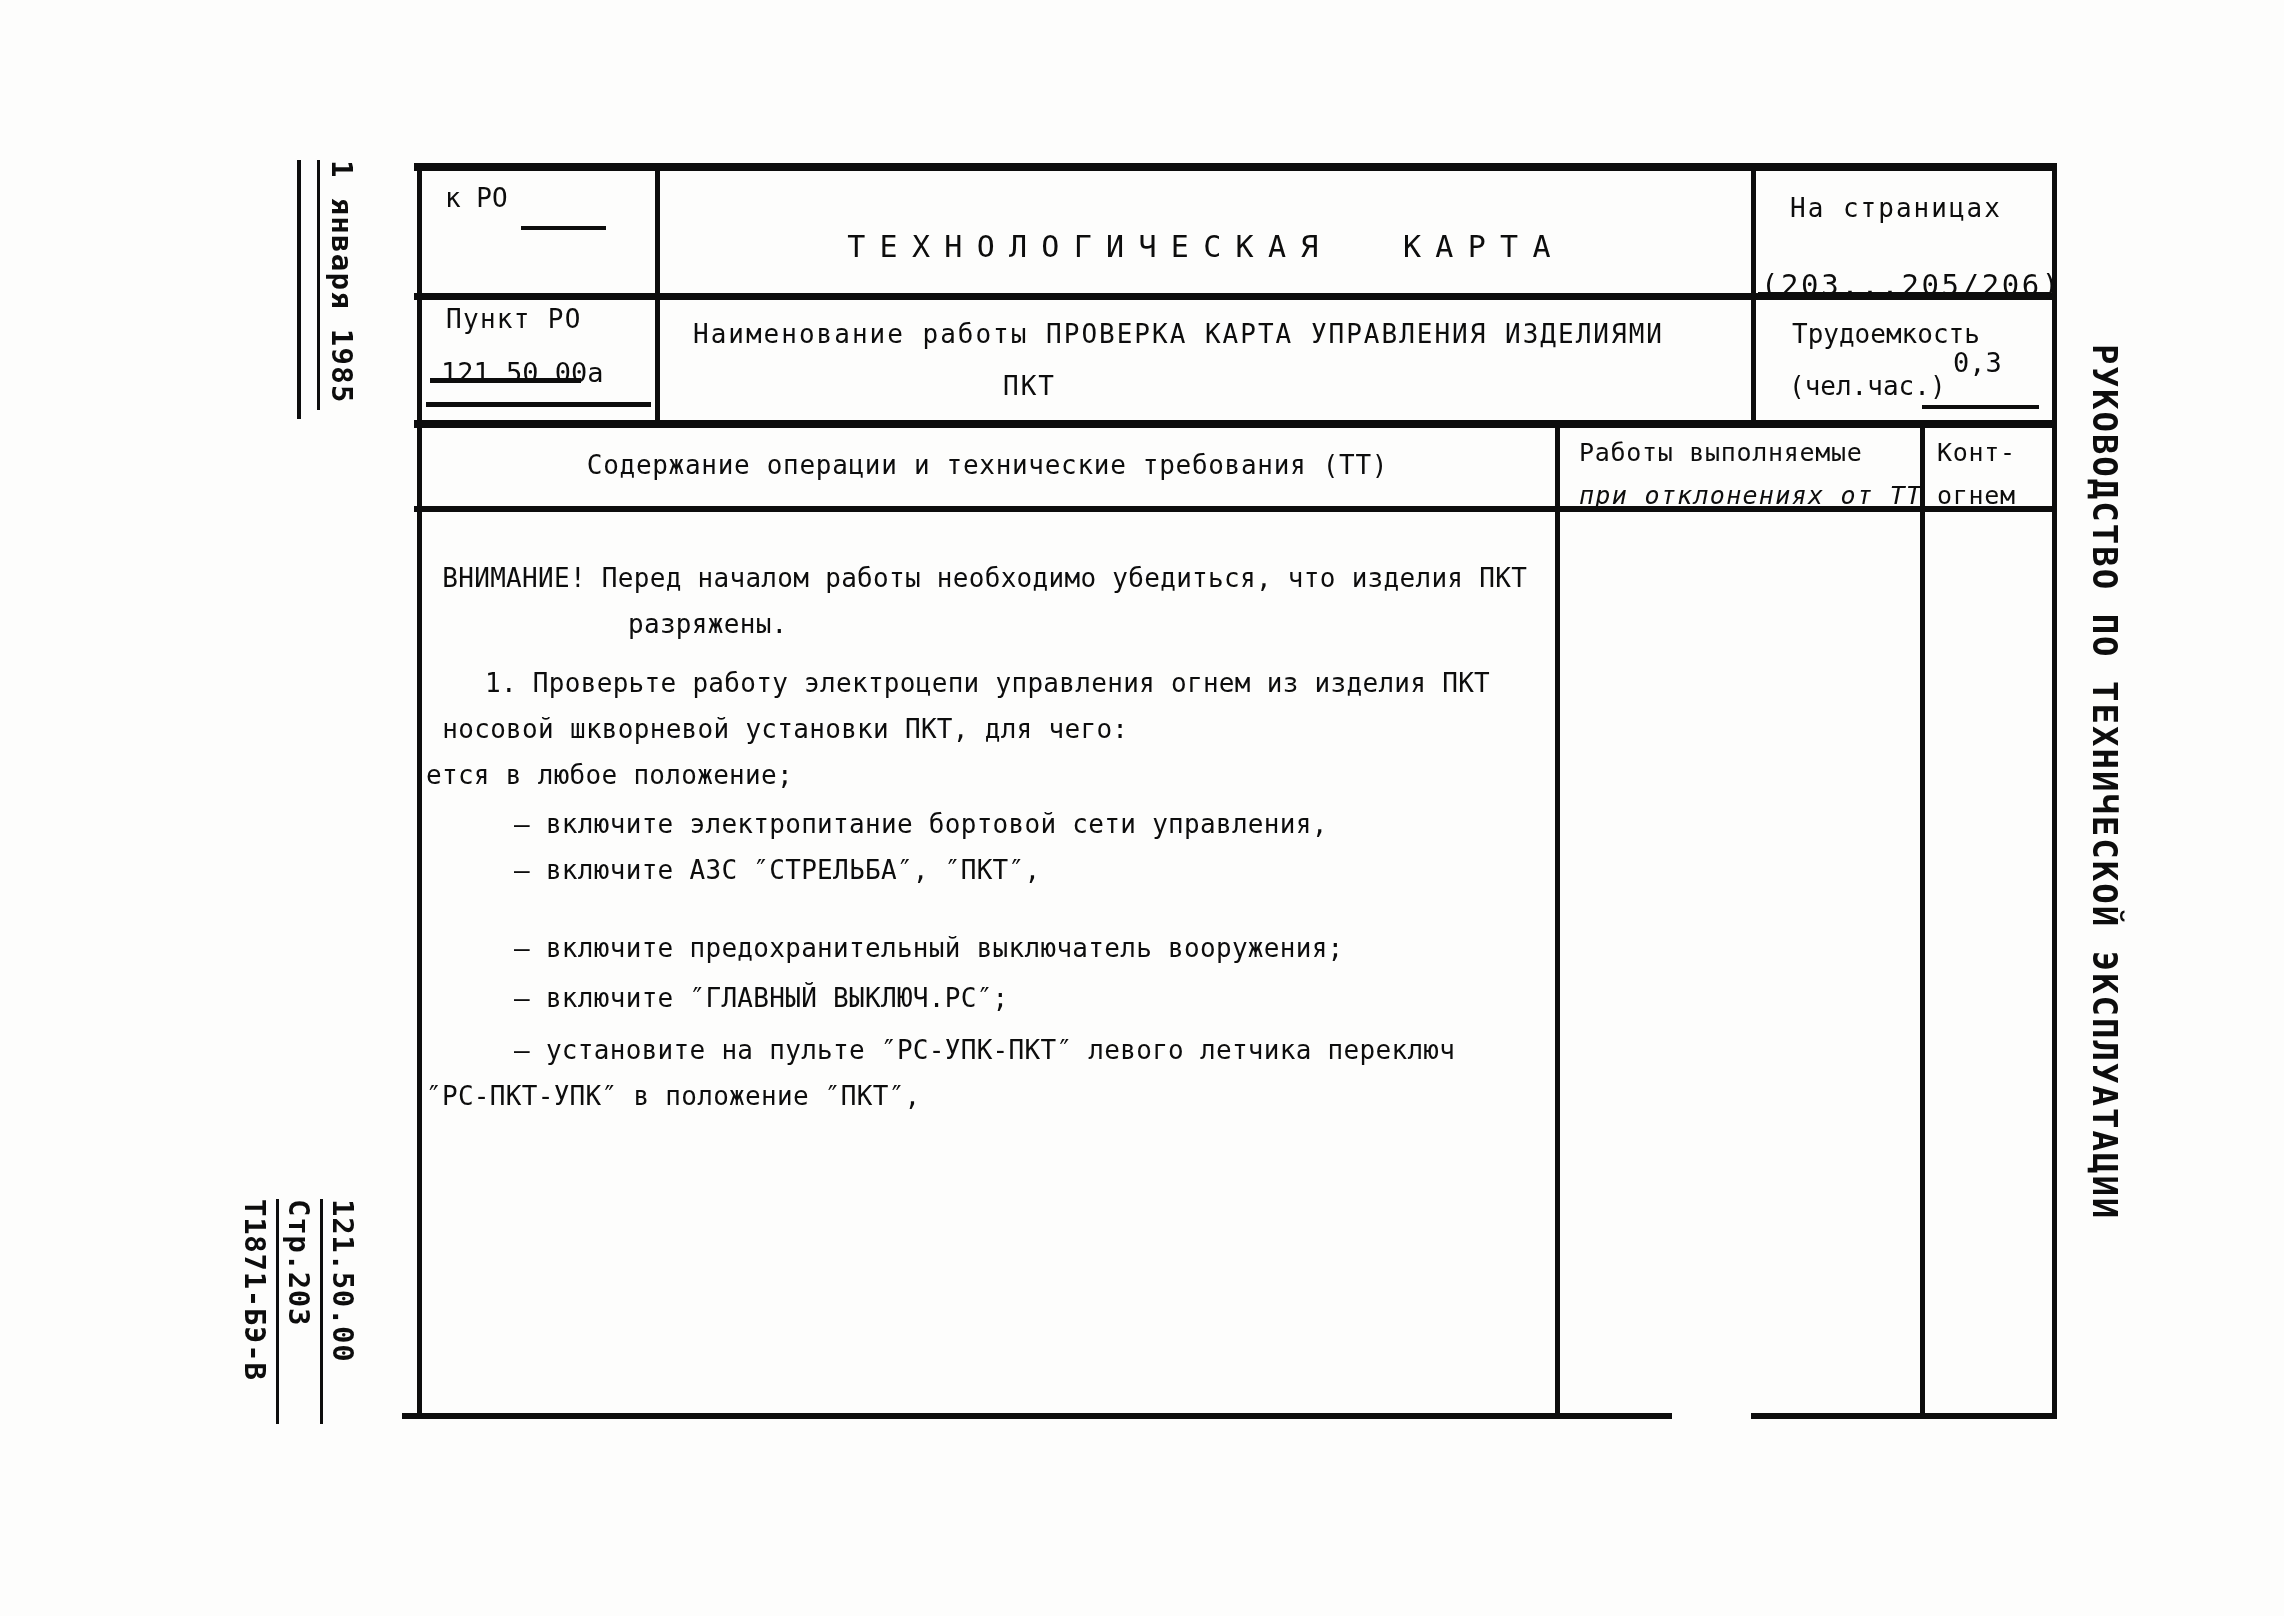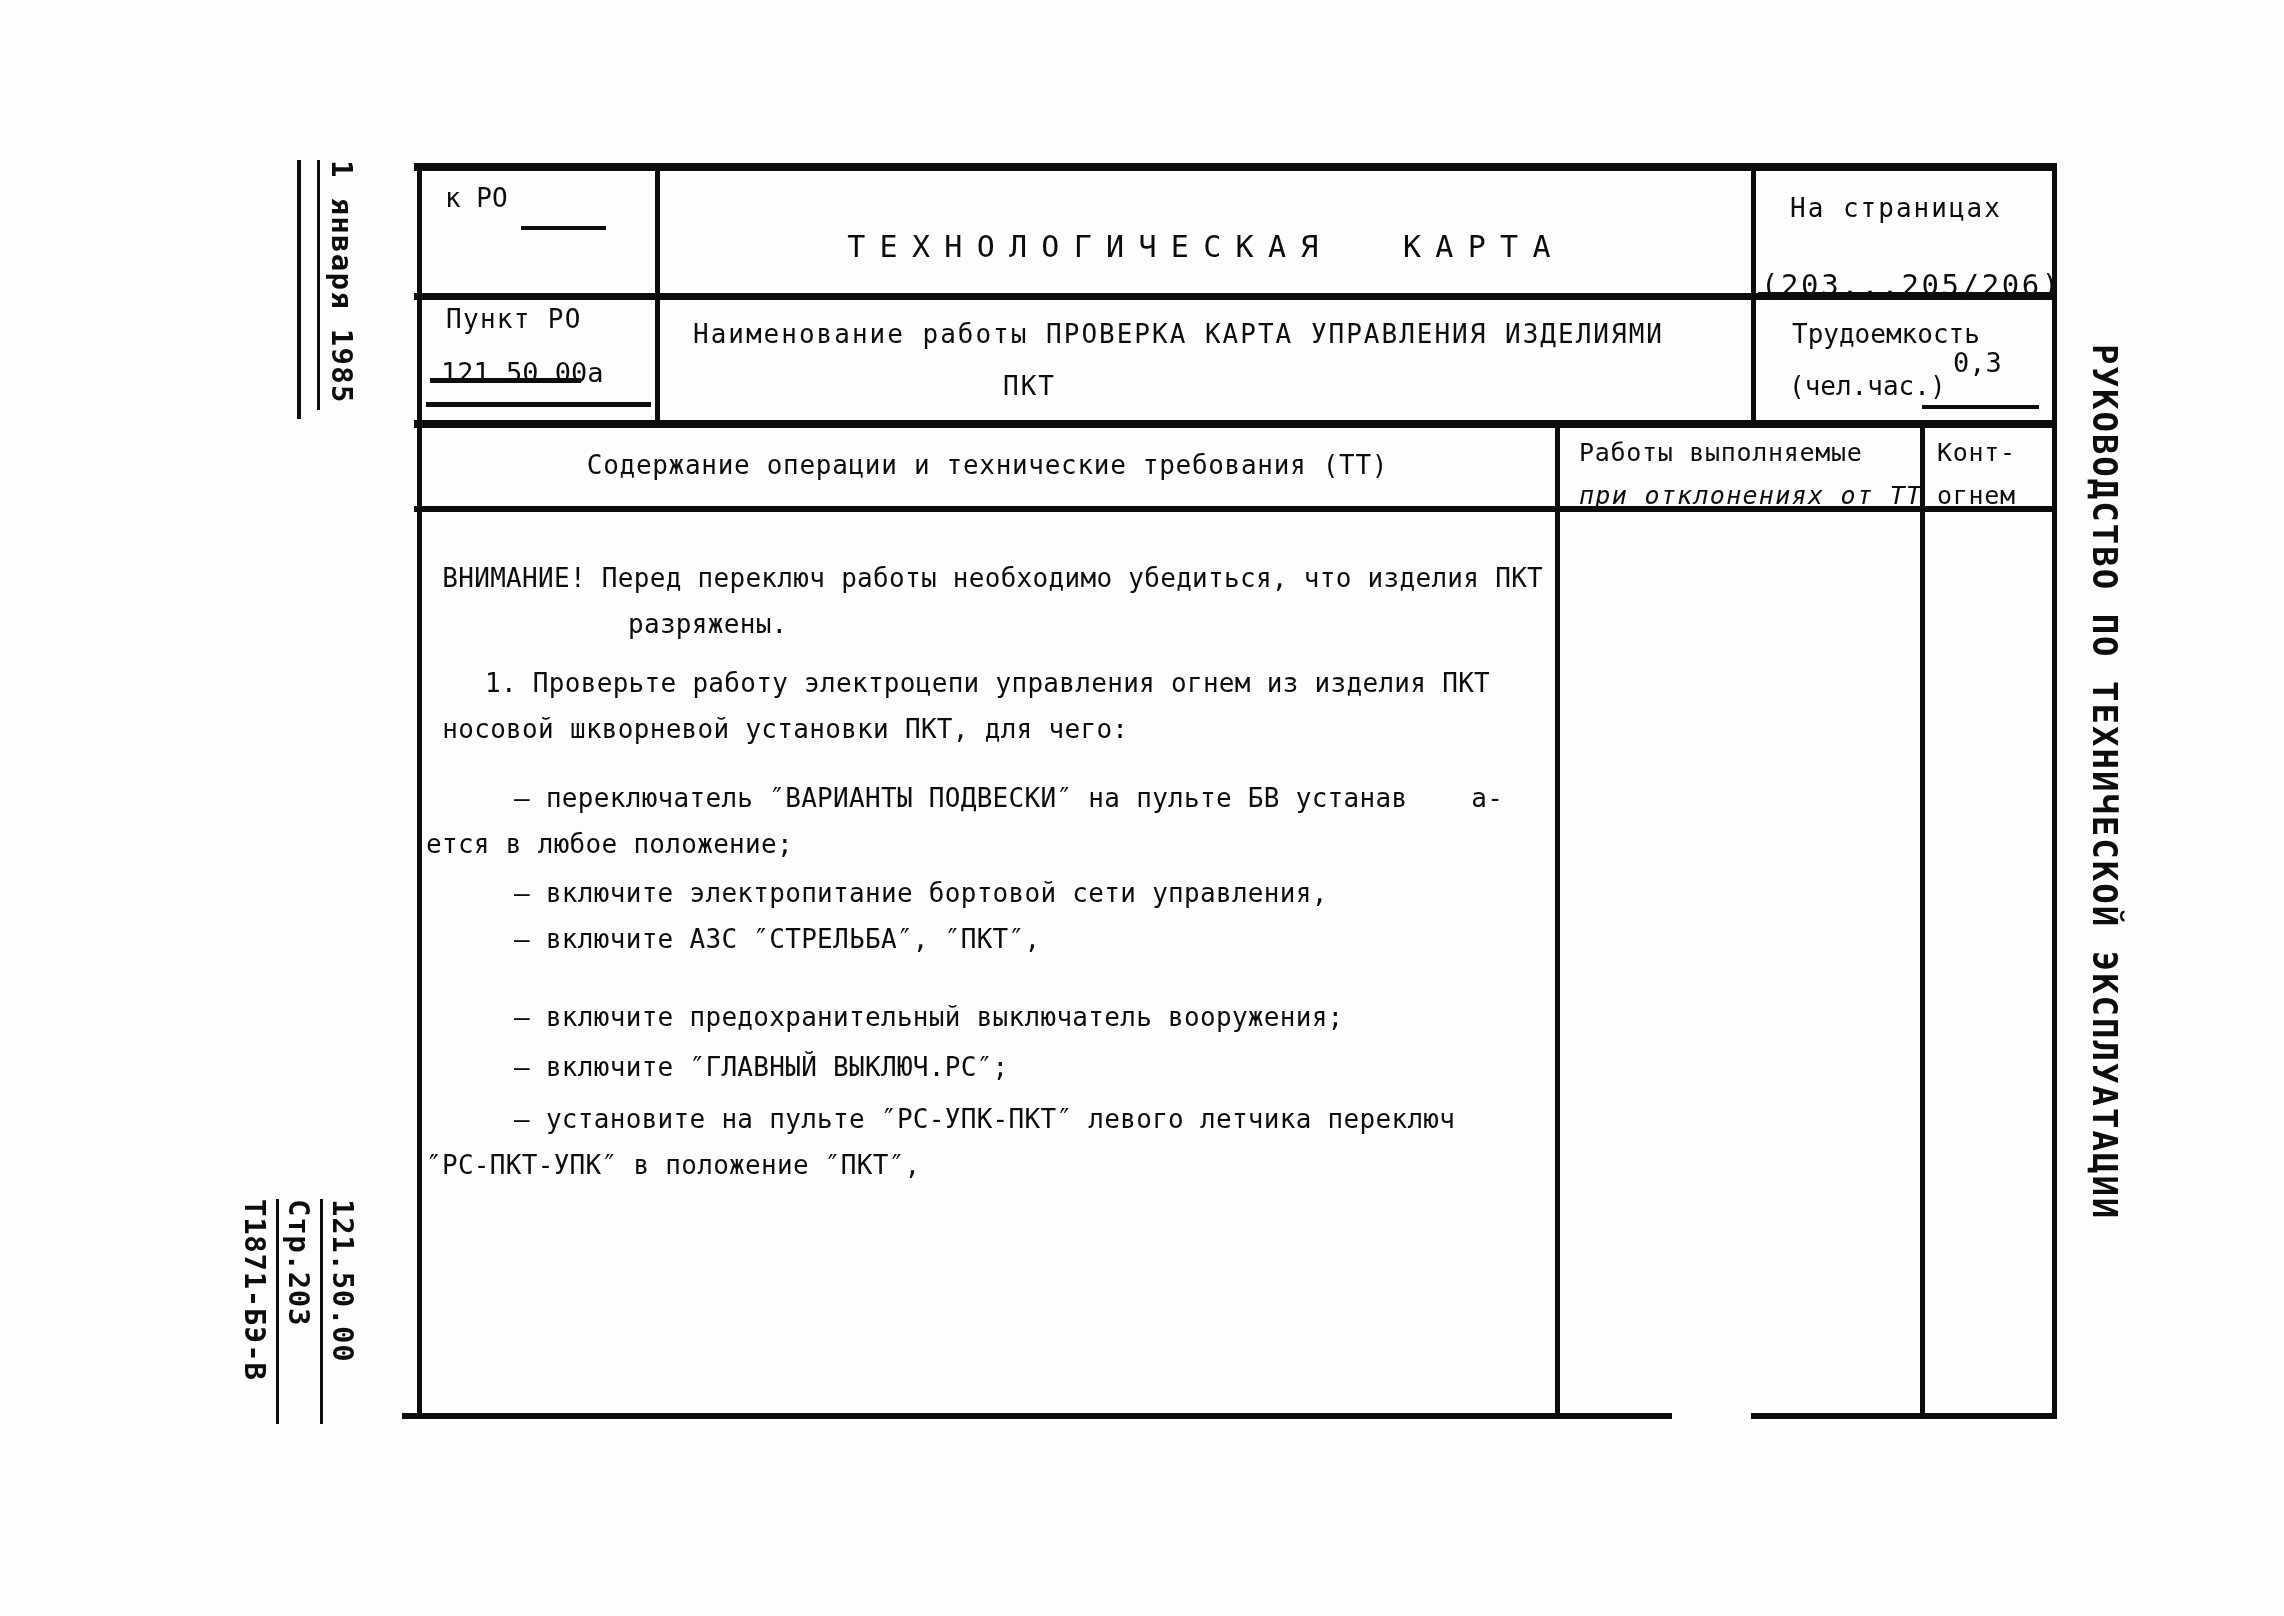--- a/index.html
+++ b/index.html
@@ -92,25 +92,24 @@
   <div class="txt f42" style="left:1953px;top:347px;">0,3</div>
   <div class="underline-seg" style="left:1922px;top:405px;width:117px;height:3.9px;"></div>
 
   <div class="txt ctr f40" style="left:420px;top:451px;width:1135px;letter-spacing:0.7px;">Содержание операции и технические требования (ТТ)</div>
   <div class="txt colhdr" style="left:1579px;top:438px;">Работы выполняемые</div>
   <div class="txt colhdr" style="left:1579px;top:481px;letter-spacing:1.3px;font-style:italic;">при отклонениях от ТТ</div>
   <div class="txt colhdr" style="left:1937px;top:438px;">Конт-</div>
   <div class="txt colhdr" style="left:1937px;top:481px;">огнем</div>
 
   <div id="ops">
-    <div class="ln ml25">ВНИМАНИЕ! Перед переключ работы необходимо убедиться, что изделия ПКТ</div>
+    <div class="ln ml25">ВНИМАНИЕ! Перед началом работы необходимо убедиться, что изделия ПКТ</div>
     <div class="ln ml310">разряжены.</div>
     <div class="ln ml145 mt20">1. Проверьте работу электроцепи управления огнем из изделия ПКТ</div>
     <div class="ln ml25">носовой шкворневой установки ПКТ, для чего:</div>
-    <div class="ln ml135 mt35">– переключатель ″ВАРИАНТЫ ПОДВЕСКИ″ на пульте БВ устанав    а-</div>
     <div class="ln">ется в любое положение;</div>
     <div class="ln ml135 mt5">– включите электропитание бортовой сети управления,</div>
     <div class="ln ml135">– включите АЗС ″СТРЕЛЬБА″, ″ПКТ″,</div>
     <div class="ln ml135 mt80">– включите предохранительный выключатель вооружения;</div>
     <div class="ln ml135 mt5">– включите ″ГЛАВНЫЙ ВЫКЛЮЧ.РС″;</div>
     <div class="ln ml135 mt10">– установите на пульте ″РС-УПК-ПКТ″ левого летчика переключ</div>
     <div class="ln">″РС-ПКТ-УПК″ в положение ″ПКТ″,</div>
   </div>
 
 </div>

